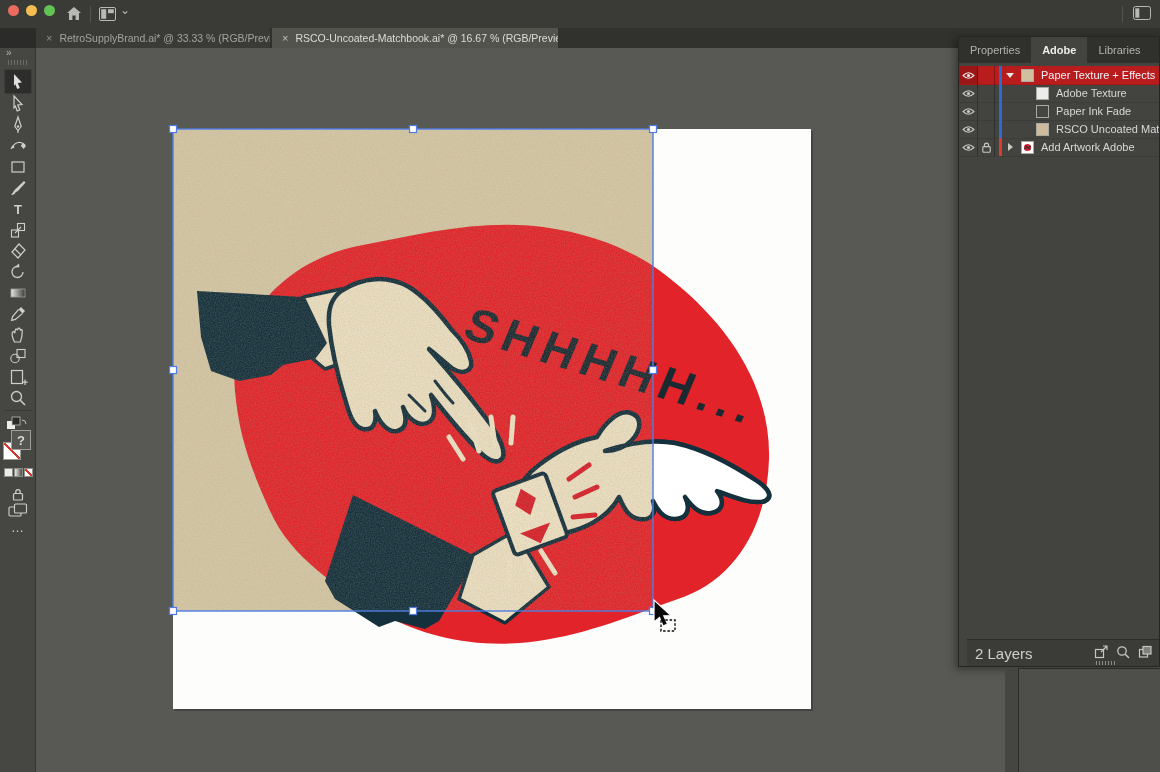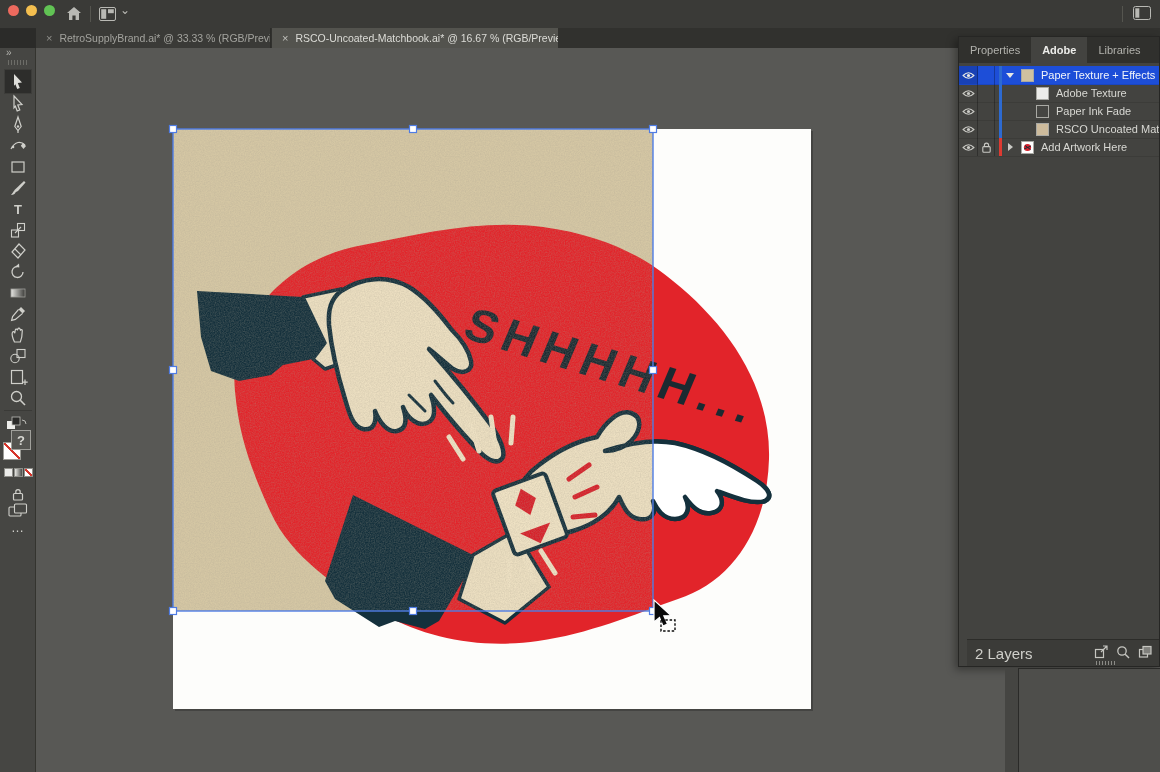--- a/index.html
+++ b/index.html
@@ -48,21 +48,21 @@
   .cursvg{left:646px;top:598px;pointer-events:none;}
 
   
   .lpanel{left:958px;top:36px;width:202px;height:631px;background:#434340;border:1px solid #262624;
           box-sizing:border-box;overflow:hidden;box-shadow:-3px 3px 8px rgba(0,0,0,0.35);}
   .lp-head{position:absolute;left:0;top:0;width:100%;height:26px;background:#30302d;display:flex;}
   .lp-tab{height:26px;line-height:26px;padding:0 11px;font-size:11px;color:#b2b2ad;text-align:right;}
   .lp-tab.active{background:#434340;color:#ededea;font-weight:bold;}
   .lrow{position:absolute;left:0;width:100%;height:18px;display:flex;align-items:center;font-size:11px;
         border-bottom:1px solid rgba(0,0,0,0.10);}
-  .lrow.selected{background:#1d4ed8;color:#f2f5fa;}
+  .lrow.selected{background:#b91c1c;color:#f2f5fa;}
   .c-eye{width:19px;height:18px;display:flex;align-items:center;justify-content:center;border-right:1px solid rgba(0,0,0,0.28);box-sizing:border-box;flex:none;}
   .lrow.selected .c-eye{background:rgba(0,0,0,0.16);}
   .c-lock{width:17px;height:18px;display:flex;align-items:center;justify-content:center;border-right:1px solid rgba(0,0,0,0.28);box-sizing:border-box;flex:none;}
   .c-bar{width:8px;height:18px;flex:none;position:relative;}
   .c-bar i{position:absolute;left:4px;top:0;width:3px;height:18px;}
   .bar-blue{background:#2d6ad1;}
   .bar-red{background:#de3a31;}
   .c-chev{width:14px;height:18px;display:flex;align-items:center;justify-content:center;flex:none;}
   .tri-d{width:0;height:0;border-left:4px solid transparent;border-right:4px solid transparent;border-top:5px solid #e8e8e4;}
   .tri-r{width:0;height:0;border-top:4px solid transparent;border-bottom:4px solid transparent;border-left:5px solid #c9c9c4;}
@@ -455,21 +455,21 @@
       <span class="c-chev">
           <span class="tri-r"></span>
         </span>
       <span class="thumb" style="margin-left:4px;padding:0;">
         <svg width="11" height="11" viewBox="0 0 11 11">
             <rect width="11" height="11" fill="#fff"></rect>
             <circle cx="5.5" cy="5.5" r="3.6" fill="#d7202a"></circle>
             <path d="M2 7 L9 4 M3 3.5 L8.5 7.5" stroke="#14303c" stroke-width="1"></path>
           </svg>
       </span>
-      <span class="lbl">Add Artwork Here</span>
+      <span class="lbl">Add Artwork Adobe</span>
     </div>
 
     <div class="lp-foot">
       <span class="status">2 Layers</span>
       <span class="lp-ficons">
         <span>
           <svg width="16" height="16" viewBox="0 0 16 16">
               <rect x="2.5" y="5.5" width="8" height="8" fill="none" stroke="#c6c6c1" stroke-width="1.2"></rect>
               <path d="M8 8 L14 2 M10 2 H14 V6" fill="none" stroke="#c6c6c1" stroke-width="1.2"></path>
             </svg>

